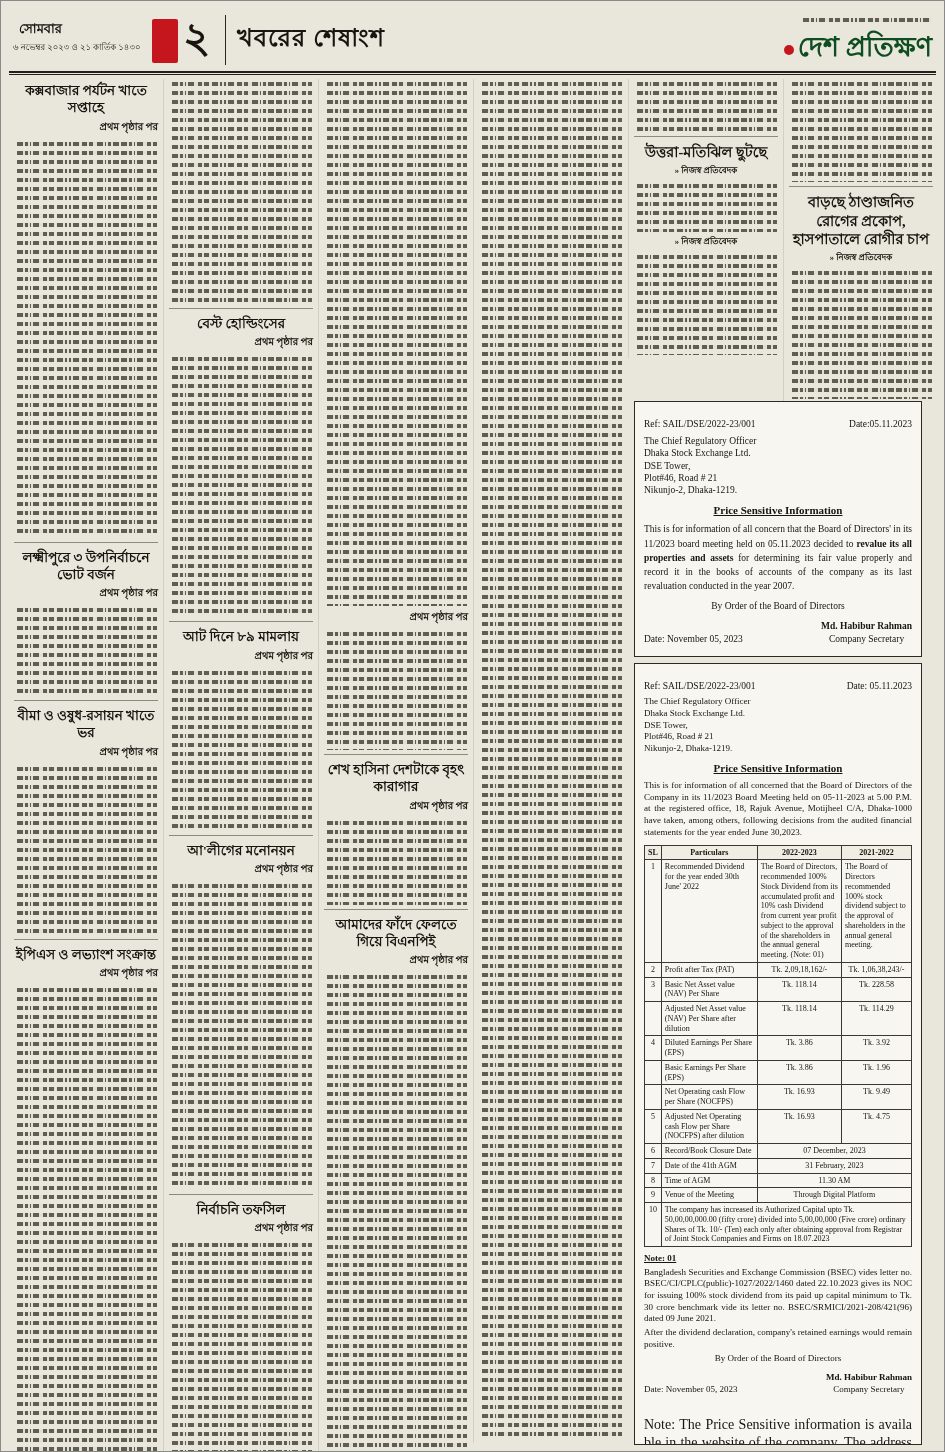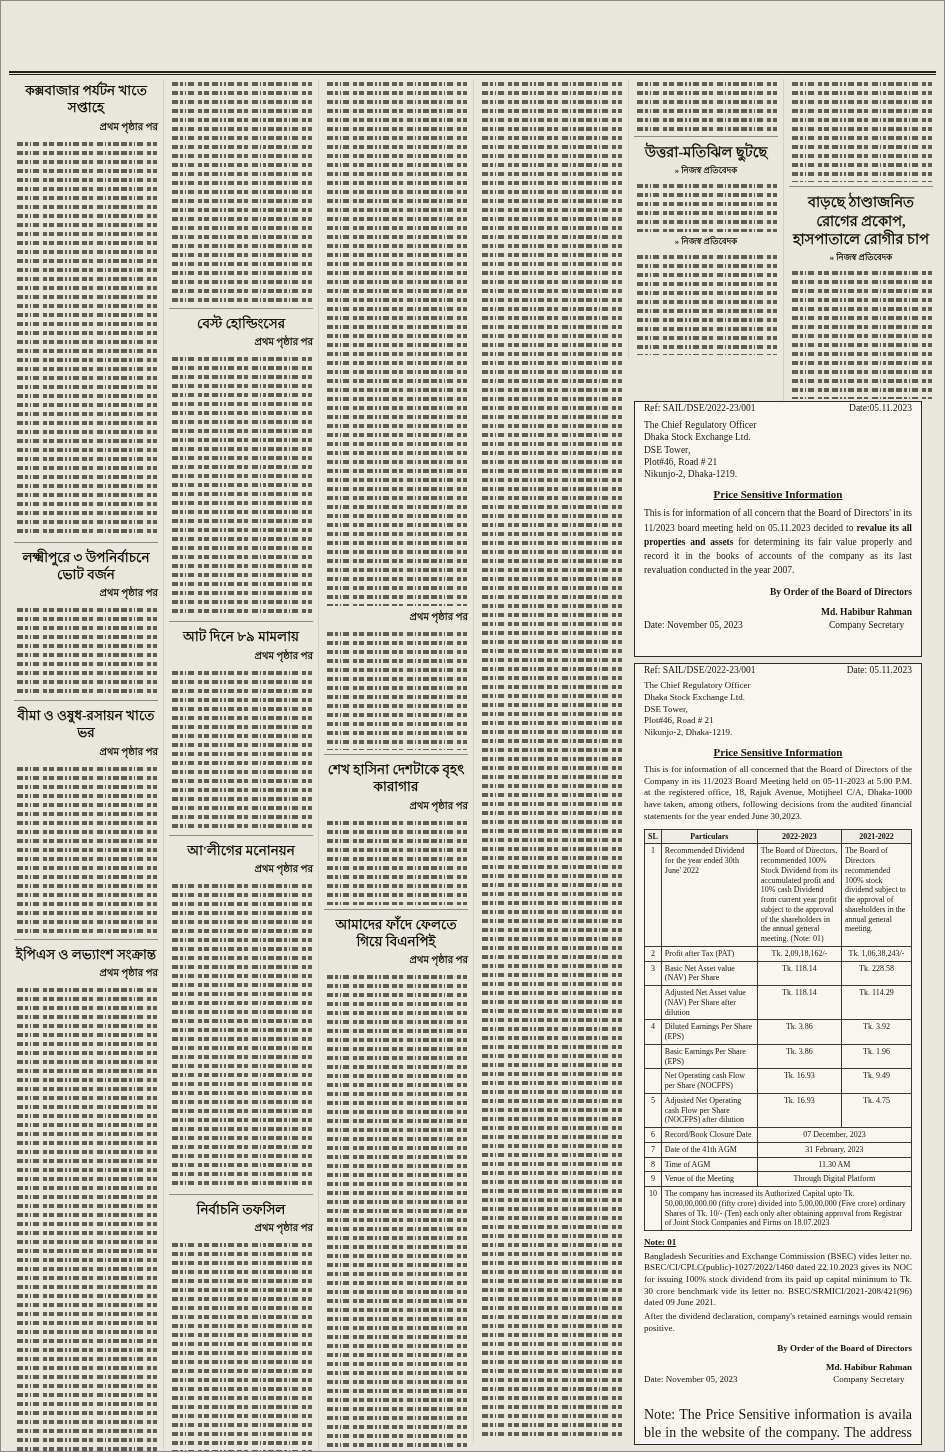--- a/index.html
+++ b/index.html
@@ -36,51 +36,63 @@
     margin:3px 1px;
     background-image:
       repeating-linear-gradient(90deg, rgba(233,230,220,.95) 0 2px, rgba(233,230,220,0) 2px 13px),
       repeating-linear-gradient(90deg, rgba(233,230,220,.95) 0 2px, rgba(233,230,220,0) 2px 8px),
       repeating-linear-gradient(180deg, #403c31 0 4.5px, rgba(0,0,0,0) 4.5px 9px);
     opacity:.8;
   }
   
   .notice {
     position:absolute; left:633px; width:288px; background:#f7f6f0;
-    border:1.5px solid #2b2a25; padding:0 9px; overflow:hidden;
+    border:1.5px solid #2b2a25; padding:16px 9px; overflow:hidden;
     font-size:9.5px; line-height:1.35;
   }
   #notice1 { top:400px; height:256px; }
   #notice2 { top:662px; height:782px; font-size:9px; line-height:1.3; }
   .ref-row { display:flex; justify-content:space-between; font-size:9.5px; margin-bottom:4px; }
   .addr div { line-height:1.3; }
   .psi-title { text-align:center; font-weight:bold; text-decoration:underline; font-size:11px; margin:6px 0 5px; }
   .n-body { text-align:justify; margin-bottom:6px; }
   #notice1 .n-body { line-height:1.5; margin-top:2px; }
-  .by-order { text-align:right; font-weight:bold; margin:8px 0 4px; }
+  .by-order { text-align:center; font-weight:normal; margin:2px 0 4px; }
   .sig-row { display:flex; justify-content:space-between; align-items:flex-end; margin-top:8px; }
   .sig-block { text-align:center; }
   .sig-name { font-weight:bold; }
   table.psi { width:100%; border-collapse:collapse; margin:5px 0 6px; font-size:8px; }
   table.psi th, table.psi td { border:1px solid #3a382f; padding:2px 3px; vertical-align:top; line-height:1.22; }
   table.psi th { text-align:center; font-weight:bold; background:#efede4; }
   table.psi td.sl { width:14px; text-align:center; }
   table.psi td.part { width:96px; }
   table.psi td.val { text-align:center; }
   table.psi td.val.long { text-align:left; }
   table.psi td.span { text-align:center; }
   .note-title { font-weight:bold; text-decoration:underline; margin-top:2px; }
   .small-note { text-align:justify; margin-top:2px; }
   .website-note { margin-top:20px; text-align:justify; word-break:break-all; font-size:14px; }
 </style>
 </head>
 <body>
 
 <div class="page">
 
+  <div class="header">
+    <div class="day">সোমবার</div>
+    <div class="date-line">৬ নভেম্বর ২০২৩ ও ২১ কার্তিক ১৪৩০</div>
+    <div class="page-badge"></div>
+    <div class="page-num">২</div>
+    <div class="hdr-vrule"></div>
+    <div class="section-title">খবরের শেষাংশ</div>
+    <div class="masthead-wrap">
+      <div class="masthead-tag greek"></div>
+      <div class="masthead"><span class="logo-dot"></span><span>দেশ প্রতিক্ষণ</span></div>
+    </div>
+  </div>
   <div class="hdr-rule"></div>
 
   <div id="columns">
       <div class="col">
         <div class="headline">কক্সবাজার পর্যটন খাতে সপ্তাহে</div>
         <div class="subhead">প্রথম পৃষ্ঠার পর</div>
         <div class="greek" style="height: 396px;"></div>
         <div class="headline rule">লক্ষ্মীপুরে ৩ উপনির্বাচনে ভোট বর্জন</div>
         <div class="subhead">প্রথম পৃষ্ঠার পর</div>
         <div class="greek" style="height: 88px;"></div>

